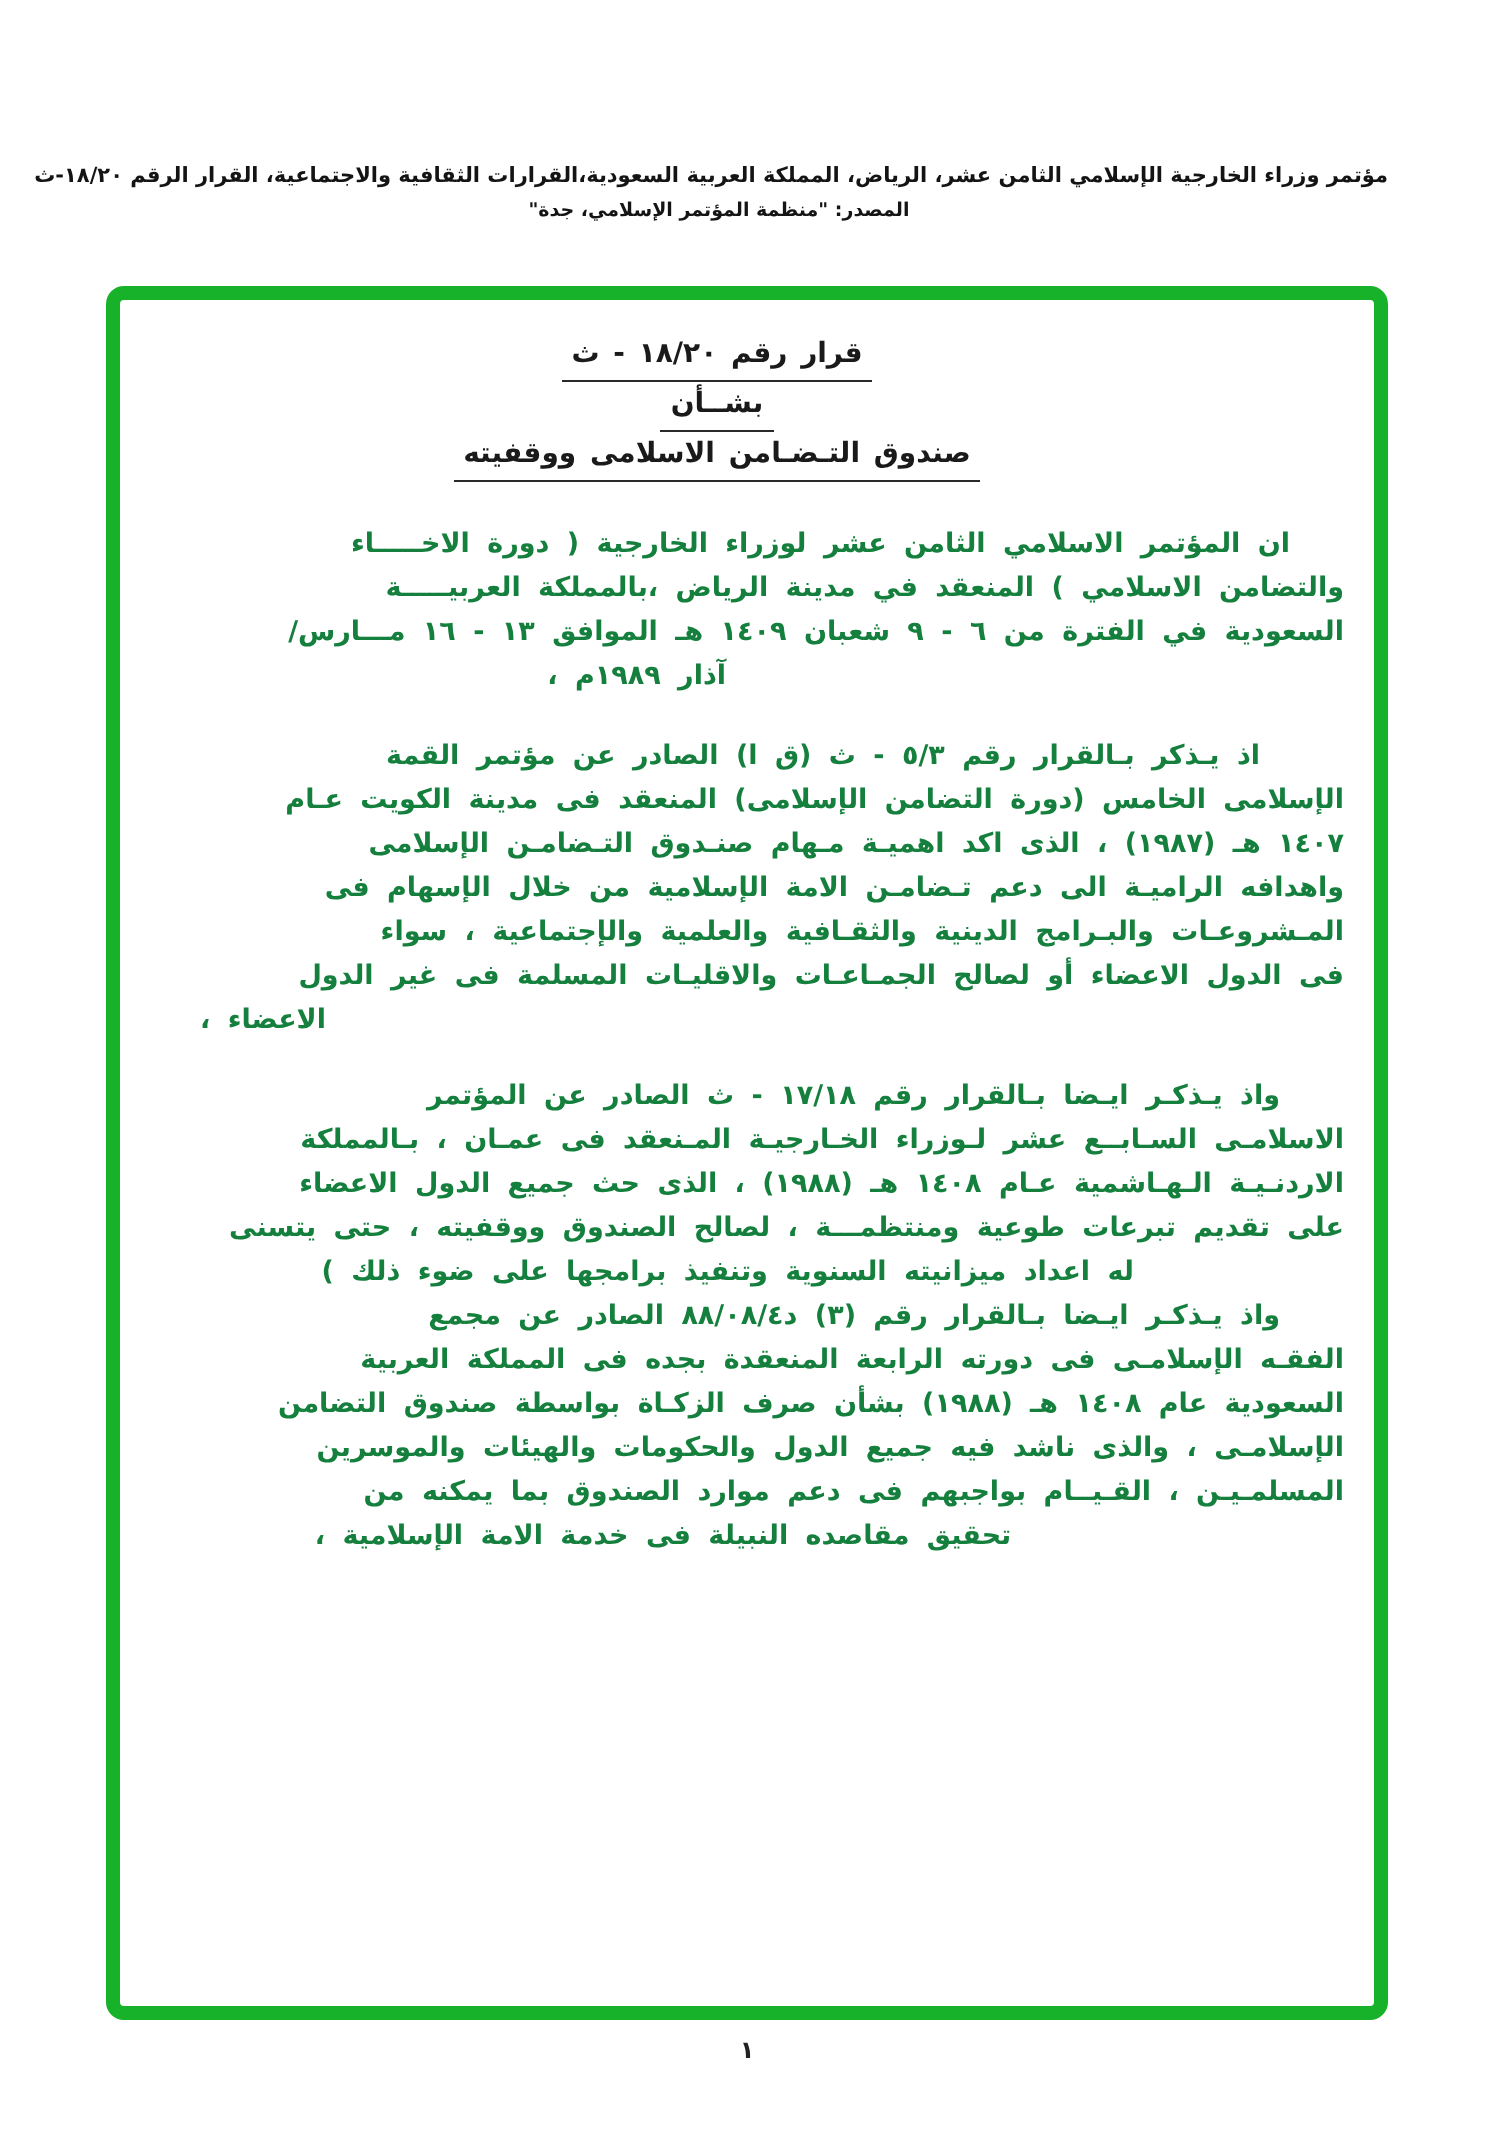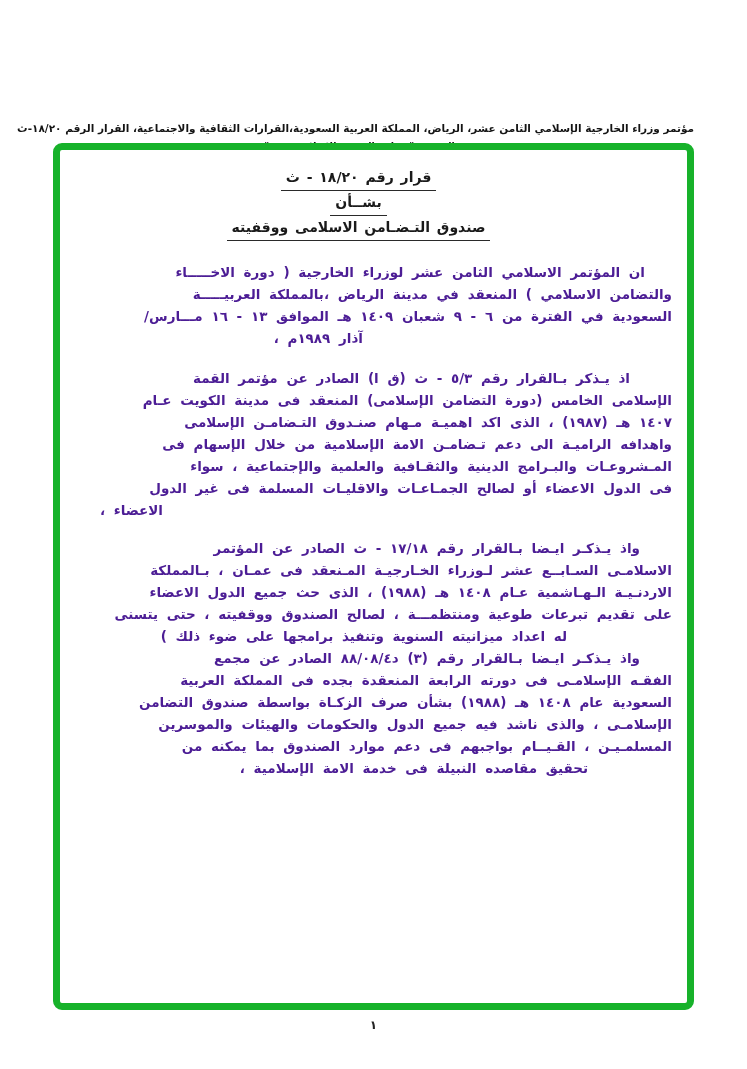--- a/index.html
+++ b/index.html
@@ -1,21 +1,21 @@
 <!DOCTYPE html>
 <html lang="ar"><head>
 <meta charset="utf-8">
 <style>
   html,body{margin:0;padding:0;}
   body{
     width:747px;height:1069px;background:#ffffff;position:relative;
     font-family:"DejaVu Sans",sans-serif;color:#111;overflow:hidden;
   }
   
-  .hdr{position:absolute;top:82px;left:0;width:719px;direction:rtl;margin-top:40px;}
+  .hdr{position:absolute;top:82px;left:0;width:719px;direction:rtl;}
   .hdr-l1{
     padding:0 25px 0 10px;text-align:right;font-size:10.5px;font-weight:700;
     letter-spacing:0.1px;white-space:nowrap;color:#141414;
   }
   .hdr-l2{
     margin-top:6px;text-align:center;font-size:9.5px;font-weight:700;color:#141414;
   }
   
   .scan-frame{
     position:absolute;left:53px;top:143px;width:627px;height:853px;
@@ -30,21 +30,21 @@
     text-align:center;transform:translateX(-15px); 
     font-size:14px;line-height:22px;
   }
   .title-line .u{
     display:inline-block;border-bottom:1.5px solid #2a2a2a;padding:0 5px 2px 5px;
     white-space:nowrap;letter-spacing:0.3px;word-spacing:2px;
   }
   .para{direction:rtl;}
   .line{
     font-size:13.5px;line-height:22px;height:22px;text-align:right;
-    white-space:nowrap;letter-spacing:0.3px;word-spacing:4px;color:#4c1d95;
+    white-space:nowrap;letter-spacing:0.3px;word-spacing:4px;color:#15803d;
   }
   
   .page-number{
     position:absolute;top:1018px;left:0;width:747px;text-align:center;
     font-size:12px;font-weight:700;color:#222;
   }
 </style>
 </head>
 <body>
 
@@ -82,19 +82,19 @@
           <div class="line">الاردنـيـة الـهـاشمية عـام ١٤٠٨ هـ (١٩٨٨) ، الذى حث جميع الدول الاعضاء</div>
           <div class="line">على تقديم تبرعات طوعية ومنتظمـــة ، لصالح الصندوق ووقفيته ، حتى يتسنى</div>
           <div class="line" style="padding-right: 105px;">له اعداد ميزانيته السنوية وتنفيذ برامجها على ضوء ذلك )</div>
         </div>
         <div class="para" style="">
           <div class="line" style="padding-right: 32px;">واذ يـذكـر ايـضا بـالقرار رقم (٣) د٨٨/٠٨/٤ الصادر عن مجمع</div>
           <div class="line">الفقـه الإسلامـى فى دورته الرابعة المنعقدة بجده فى المملكة العربية</div>
           <div class="line">السعودية عام ١٤٠٨ هـ (١٩٨٨) بشأن صرف الزكـاة بواسطة صندوق التضامن</div>
           <div class="line">الإسلامـى ، والذى ناشد فيه جميع الدول والحكومات والهيئات والموسرين</div>
           <div class="line">المسلمـيـن ، القـيــام بواجبهم فى دعم موارد الصندوق بما يمكنه من</div>
-          <div class="line" style="padding-right: 84px;">تحقيق مقاصده النبيلة فى خدمة الامة الإسلامية ،</div>
+          <div class="line" style="padding-right: 84px; text-align: center;">تحقيق مقاصده النبيلة فى خدمة الامة الإسلامية ،</div>
         </div>
       </div>
   </div>
 </div>
 
 <div class="page-number">١</div>
 
 </body></html>

